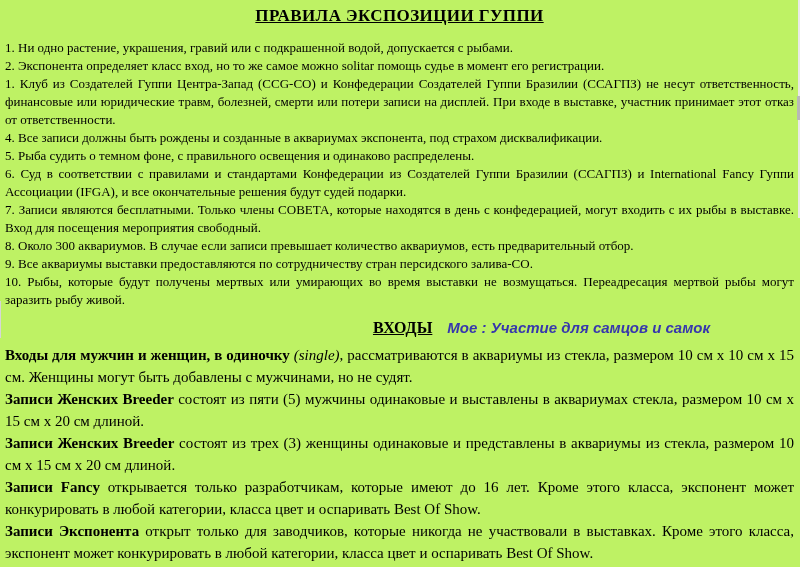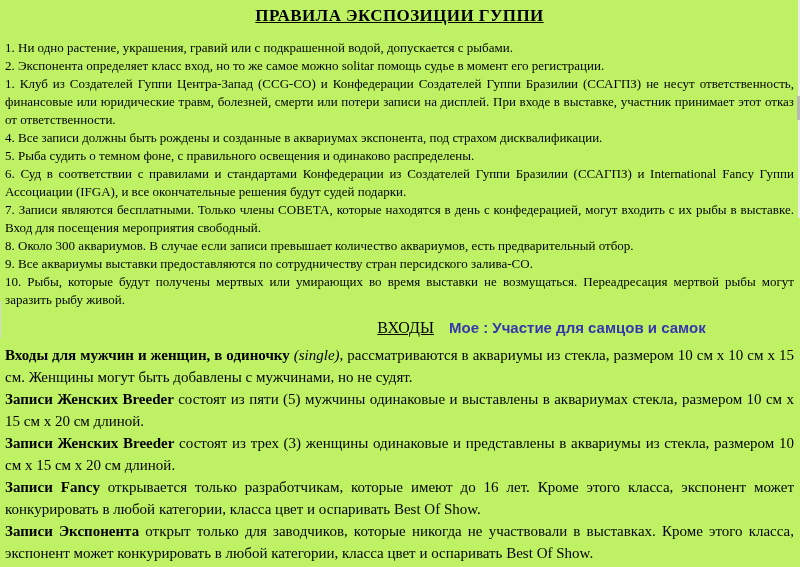--- a/index.html
+++ b/index.html
@@ -38,21 +38,21 @@
   }
   .entries-header {
     position: relative;
     left: 142px;
     margin: 10px 0 7px 0;
     text-align: center;
     white-space: nowrap;
   }
   .entries-title {
     font-size: 16px;
-    font-weight: normal;
+    font-weight: bold;
     text-decoration: underline;
   }
   .entries-note {
     font-family: "Liberation Sans", sans-serif;
     font-weight: bold;
     font-size: 15px;
     margin-left: 15px;
   }
   .entries p.entry {
     margin: 0;
@@ -99,21 +99,21 @@
       <p class="rule">4. Все записи должны быть рождены и созданные в аквариумах экспонента, под страхом дисквалификации.</p>
       <p class="rule">5. Рыба судить о темном фоне, с правильного освещения и одинаково распределены.</p>
       <p class="rule">6. Суд в соответствии с правилами и стандартами Конфедерации из Создателей Гуппи Бразилии (ССАГПЗ) и International Fancy Гуппи Ассоциации (IFGA), и все окончательные решения будут судей подарки.</p>
       <p class="rule">7. Записи являются бесплатными. Только члены СОВЕТА, которые находятся в день с конфедерацией, могут входить с их рыбы в выставке. Вход для посещения мероприятия свободный.</p>
       <p class="rule">8. Около 300 аквариумов. В случае если записи превышает количество аквариумов, есть предварительный отбор.</p>
       <p class="rule">9. Все аквариумы выставки предоставляются по сотрудничеству стран персидского залива-СО.</p>
       <p class="rule">10. Рыбы, которые будут получены мертвых или умирающих во время выставки не возмущаться. Переадресация мертвой рыбы могут заразить рыбу живой.</p>
     </div>
 
   <div class="entries-header">
-    <span class="entries-title">ВХОДЫ</span><span class="entries-note" style="color: rgb(55, 55, 173);">Мое :  Участие для самцов и самок</span>
+    <span class="entries-title">ВХОДЫ</span><span class="entries-note" style="color: rgb(55, 55, 173); font-style: italic;">Мое :  Участие для самцов и самок</span>
   </div>
 
   <div class="entries" id="entries">
       <p class="entry"><b>Входы для мужчин и женщин, в одиночку</b><i> (single)</i>, рассматриваются в аквариумы из стекла, размером 10 см х 10 см х 15 см. Женщины могут быть добавлены с мужчинами, но не судят.</p>
       <p class="entry"><b>Записи Женских Breeder</b> состоят из пяти (5) мужчины одинаковые и выставлены в аквариумах стекла, размером 10 см х 15 см х 20 см длиной.</p>
       <p class="entry"><b>Записи Женских Breeder</b> состоят из трех (3) женщины одинаковые и представлены в аквариумы из стекла, размером 10 см х 15 см х 20 см длиной.</p>
       <p class="entry"><b>Записи Fancy</b> открывается только разработчикам, которые имеют до 16 лет. Кроме этого класса, экспонент может конкурировать в любой категории, класса цвет и оспаривать Best Of Show.</p>
       <p class="entry"><b>Записи Экспонента</b> открыт только для заводчиков, которые никогда не участвовали в выставках. Кроме этого класса, экспонент может конкурировать в любой категории, класса цвет и оспаривать Best Of Show.</p>
     </div>
 </div>

